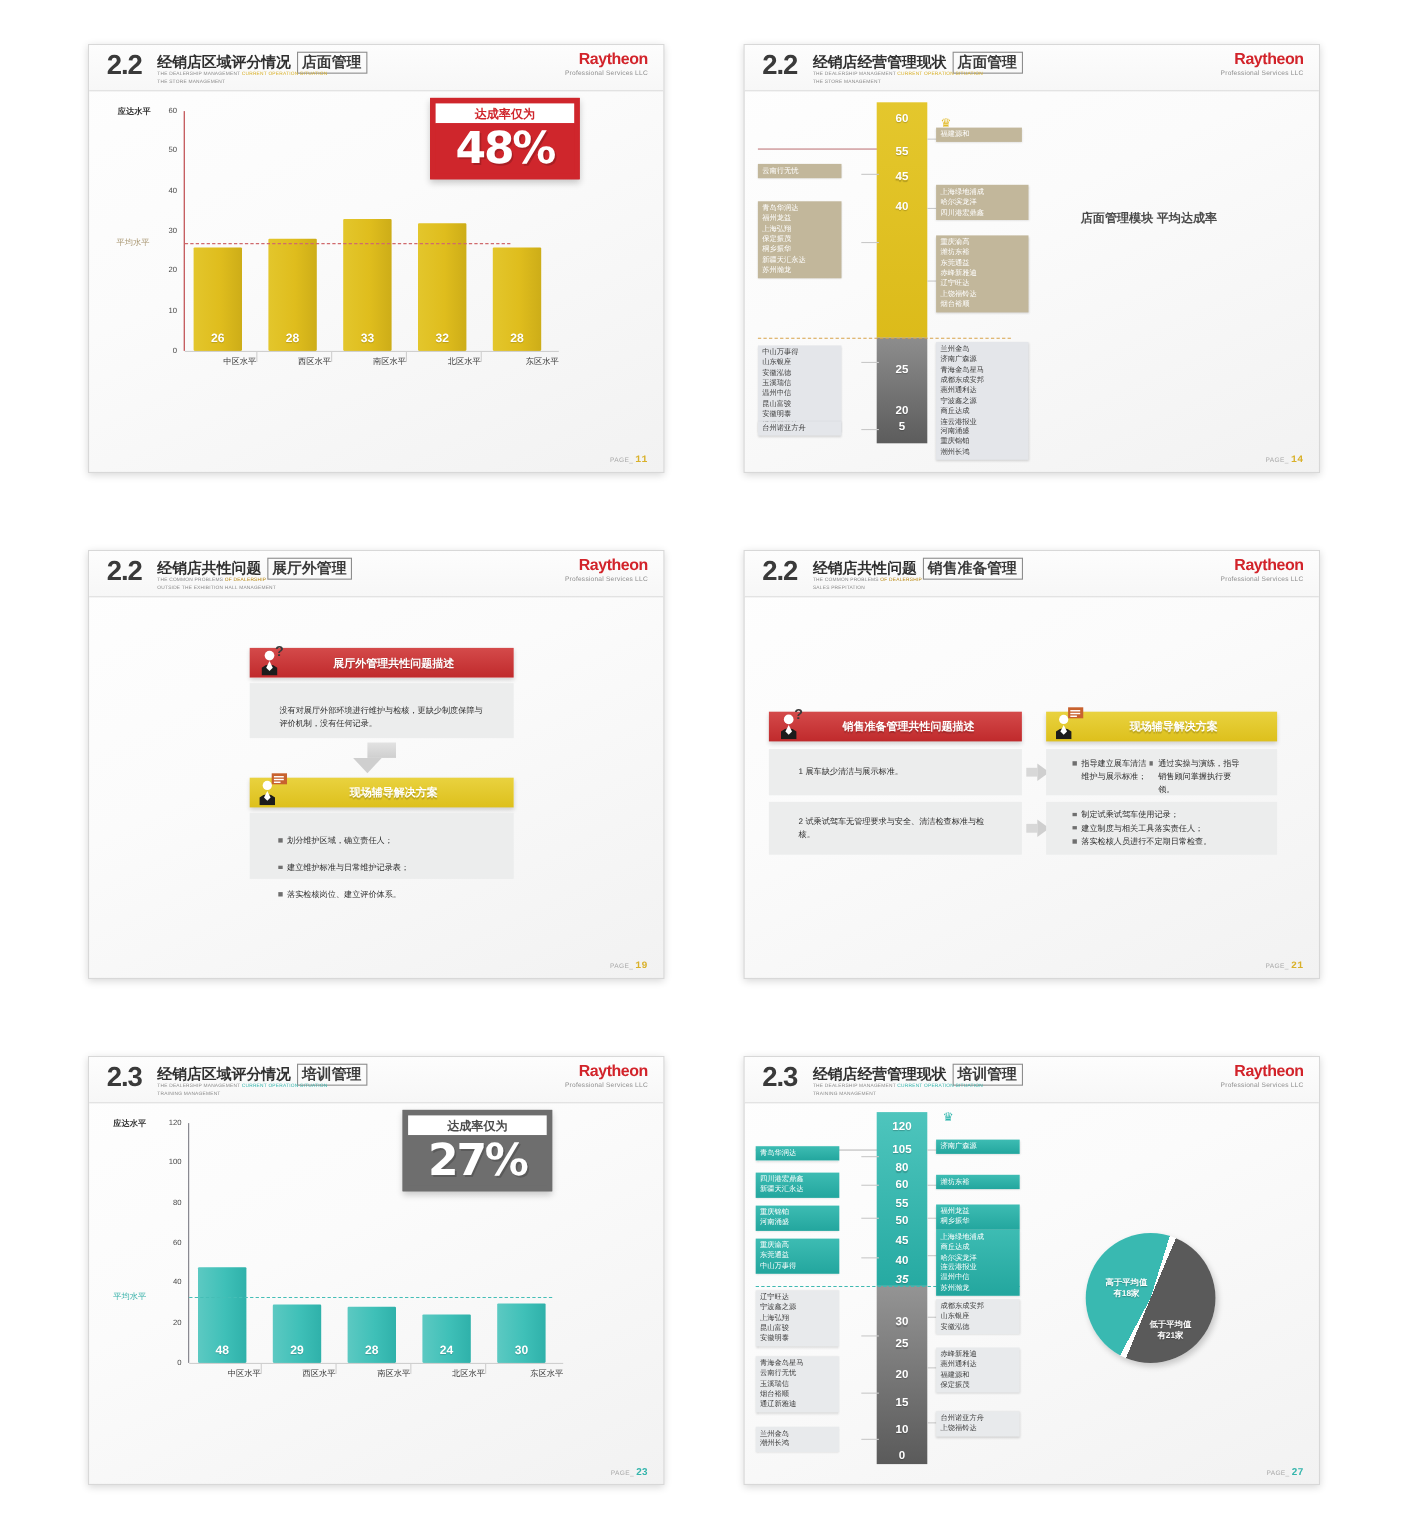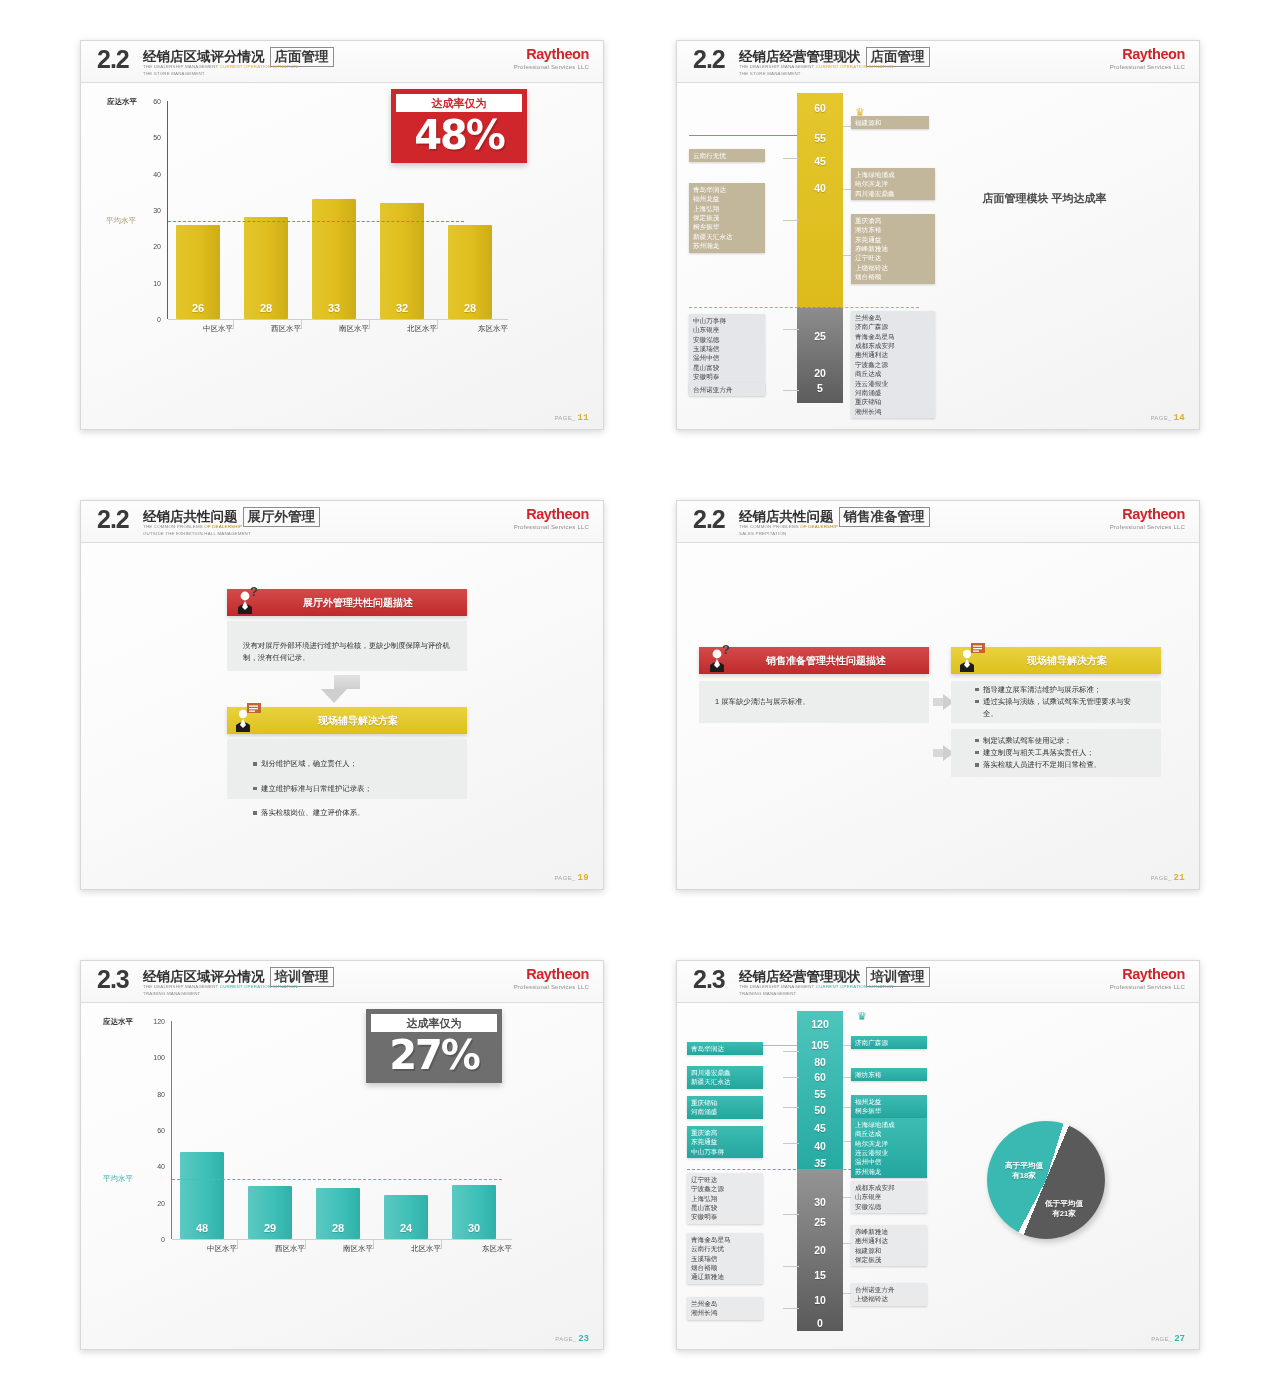--- a/index.html
+++ b/index.html
@@ -193,21 +193,21 @@
   }
   .hdr-bar.red  { background: linear-gradient(180deg,#d44a4a,#c02a2c); }
   .hdr-bar.gold { background: linear-gradient(180deg,#e9d23f,#ddc01c); }
   .hdr-bar .ttl {
     flex: 1; text-align: center; font-size: 10px; font-weight: bold; color: #fff;
     text-shadow: 0 1px 1px rgba(0,0,0,.2); white-space: nowrap;
   }
   .avatar { position: absolute; left: 8px; bottom: 2px; width: 26px; height: 30px; }
   .panel {
     position: absolute; background: #eceded; color: #2e2e2e;
-    font-size: 7.4px; line-height: 1.65; padding: 7px 16px; white-space: pre-line;
+    font-size: 7.4px; line-height: 1.65; padding: 7px 27px; white-space: pre-line;
   }
   .bullet-li { position: relative; padding-left: 8px; }
   .bullet-li::before {
     content: ""; position: absolute; left: 0; top: 4px;
     width: 3.5px; height: 3.5px; background: #6f6f6f;
   }
   .arr-shaft { position: absolute; background: linear-gradient(180deg,#e2e2e2,#cfcfcf); }
   .arr-head {
     position: absolute; width: 0; height: 0;
     border-left: 13px solid transparent; border-right: 13px solid transparent;
@@ -483,25 +483,28 @@
           <path d="M8 17 L11 23 L8 26 L5 23 Z" fill="#ffffff"></path>
         </svg>
         <div class="ttl" style="padding-left:22px;">现场辅导解决方案</div>
       </div>
 
       <div class="panel" style="left:22px; top:138px; width:230px; height:42px; display:flex; align-items:center;">
         <span>1 展车缺少清洁与展示标准。</span>
       </div>
       <div class="arr-rshaft" style="left:256px; top:155px; width:10px; height:8px;"></div>
       <div class="arr-right" style="left:266px; top:151px;"></div>
-      <div class="panel" style="left:274px; top:138px; width:210px; height:42px; padding-left:24px; display:flex; flex-direction:column; justify-content:center;">
+      <div class="panel" style="left:274px; top:138px; width:210px; height:42px; padding-left:24px; display:flex; flex-direction:row; justify-content:center;">
         <div class="bullet-li">指导建立展车清洁维护与展示标准；</div>
-        <div class="bullet-li">通过实操与演练，试乘试驾车无管理要求与安全。</div>
-      </div>
-
+        <div class="bullet-li">通过实操与演练，指导销售顾问掌握执行要领。</div>
+      </div>
+
+      <div class="panel" style="left:22px; top:186px; width:230px; height:48px; display:flex; align-items:center;">
+        <span>2 试乘试驾车无管理要求与安全、清洁检查标准与检核。</span>
+      </div>
       <div class="arr-rshaft" style="left:256px; top:206px; width:10px; height:8px;"></div>
       <div class="arr-right" style="left:266px; top:202px;"></div>
       <div class="panel" style="left:274px; top:186px; width:210px; height:48px; padding-left:24px; display:flex; flex-direction:column; justify-content:center;">
         <div class="bullet-li">制定试乘试驾车使用记录；</div>
         <div class="bullet-li">建立制度与相关工具落实责任人；</div>
         <div class="bullet-li">落实检核人员进行不定期日常检查。</div>
       </div>
     </div>
     <div class="pg y"><span>PAGE_</span><b>21</b></div>
   </div>

